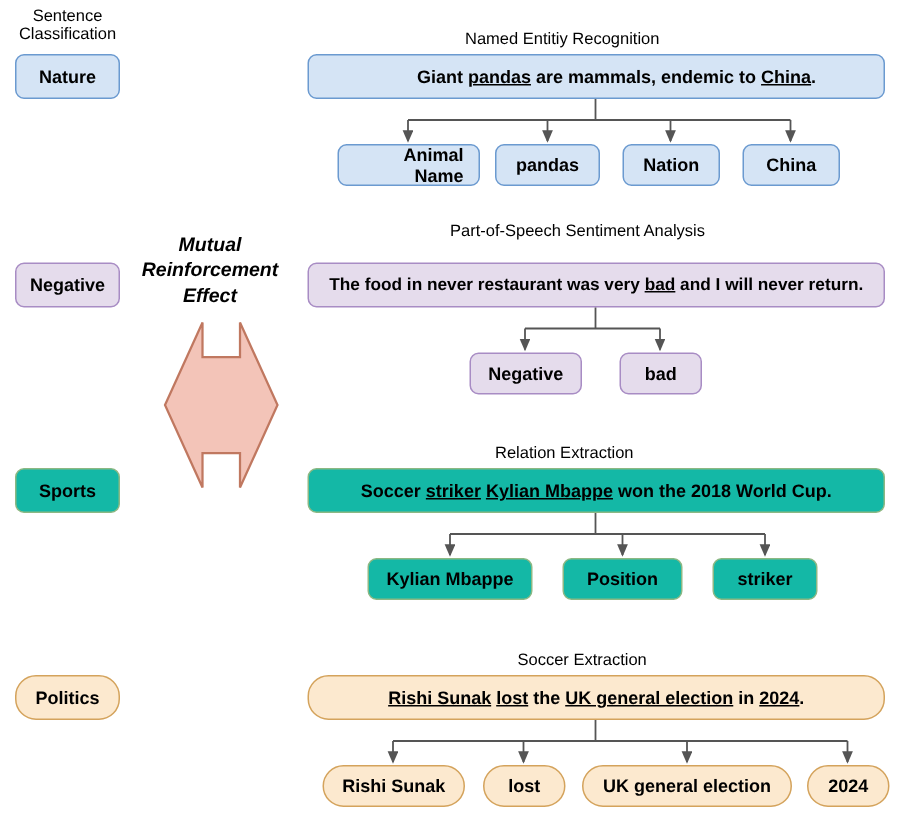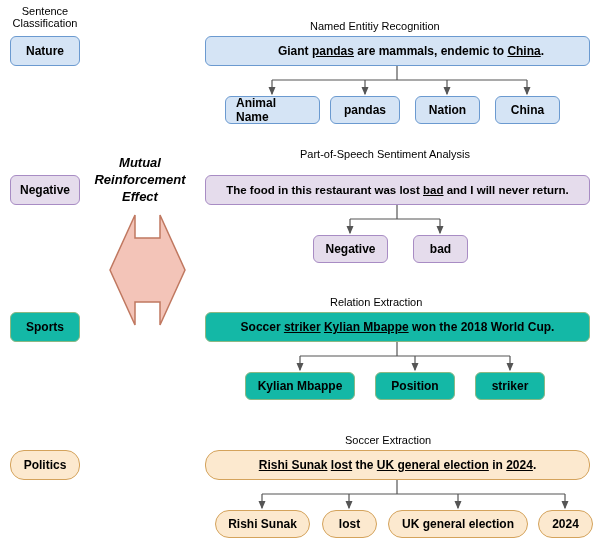--- a/index.html
+++ b/index.html
@@ -1,18 +1,18 @@
 <!DOCTYPE html>
 <html><head>
 <meta charset="utf-8">
 <style>
   * { box-sizing: border-box; margin: 0; padding: 0; }
   body { font-family: Arial, sans-serif; font-size: 11px; width: 606px; height: 550px; position: relative; background: #fff; }
   
-  .box { border: 1.5px solid; border-radius: 6px; padding: 6px 10px; text-align: left; position: absolute; display: flex; align-items: center; justify-content: center; }
+  .box { border: 1.5px solid; border-radius: 6px; padding: 6px 10px; text-align: right; position: absolute; display: flex; align-items: center; justify-content: center; }
   
   .blue-box { background: #d5e4f5; border-color: #6b9ad0; }
   .purple-box { background: #e5dcec; border-color: #a88cc4; }
   .green-box { background: #14b8a6; border-color: #8cb883; }
   .yellow-box { background: #fce9cf; border-color: #d4a35c; border-radius: 14px; }
   
   .sentence-box { font-weight: bold; }
   .entity-box { font-weight: bold; font-size: 12px; }
   .classify-box { font-weight: bold; font-size: 12px; width: 70px; height: 30px; }
   .title-label { font-size: 11px; position: absolute; text-align: center; }
@@ -41,21 +41,21 @@
 </div>
 <div class="box blue-box entity-box" style="left:225px; top:96px; width:95px; height:28px;">Animal Name</div>
 <div class="box blue-box entity-box" style="left:330px; top:96px; width:70px; height:28px;">pandas</div>
 <div class="box blue-box entity-box" style="left:415px; top:96px; width:65px; height:28px;">Nation</div>
 <div class="box blue-box entity-box" style="left:495px; top:96px; width:65px; height:28px;">China</div>
 
 <div class="box purple-box classify-box" style="left:10px; top:175px;">Negative</div>
 <div class="title-label" style="left:300px; top:148px;">Part-of-Speech Sentiment Analysis</div>
 <div class="box purple-box sentence-box" style="left:205px; top:175px; width:385px; height:30px; font-size:11.5px;">
   <span>
-    <span>The food in this restaurant was lost </span><span class="underline">bad</span><span> and I will never return.</span>
+    <span>The food in never restaurant was very </span><span class="underline">bad</span><span> and I will never return.</span>
   </span>
 </div>
 <div class="box purple-box entity-box" style="left:313px; top:235px; width:75px; height:28px;">Negative</div>
 <div class="box purple-box entity-box" style="left:413px; top:235px; width:55px; height:28px;">bad</div>
 
 <div class="box green-box classify-box" style="left:10px; top:312px;">Sports</div>
 <div class="title-label" style="left:330px; top:296px;">Relation Extraction</div>
 <div class="box green-box sentence-box" style="left:205px; top:312px; width:385px; height:30px; font-size:12px;">
   <span>
     <span>Soccer </span><span class="underline">striker</span><span> </span><span class="underline">Kylian Mbappe</span><span> won the 2018 World Cup.</span>

